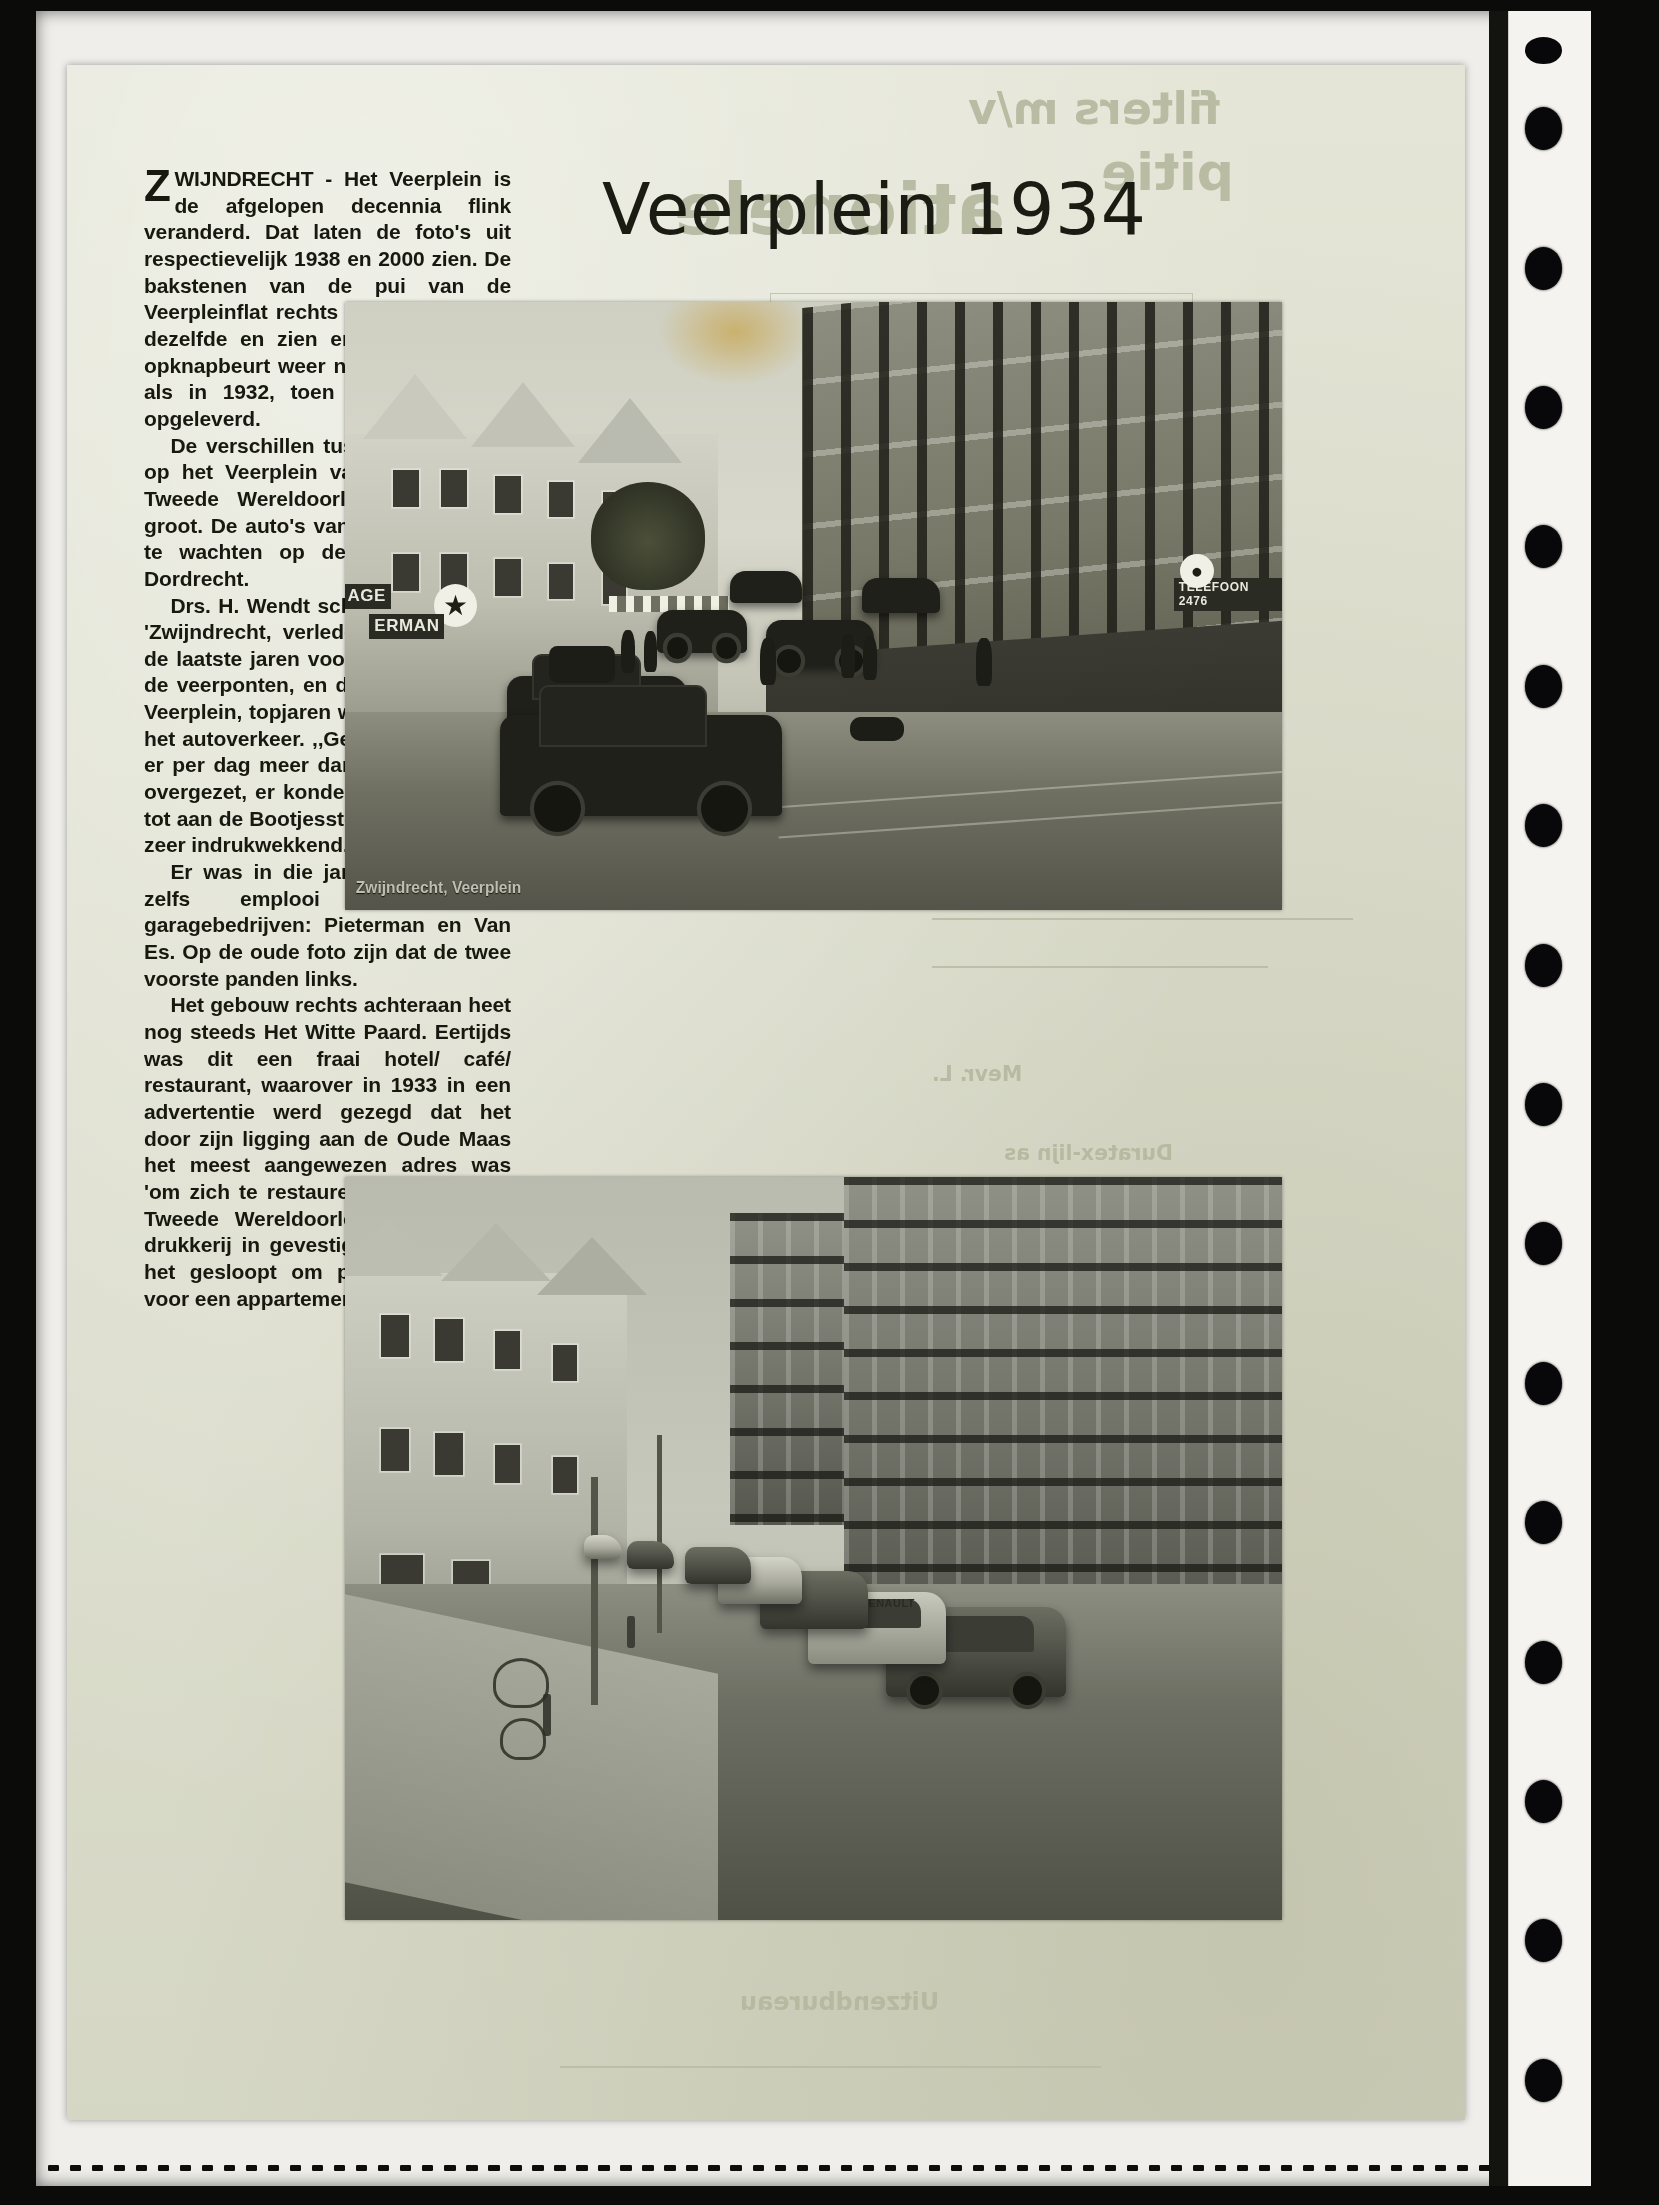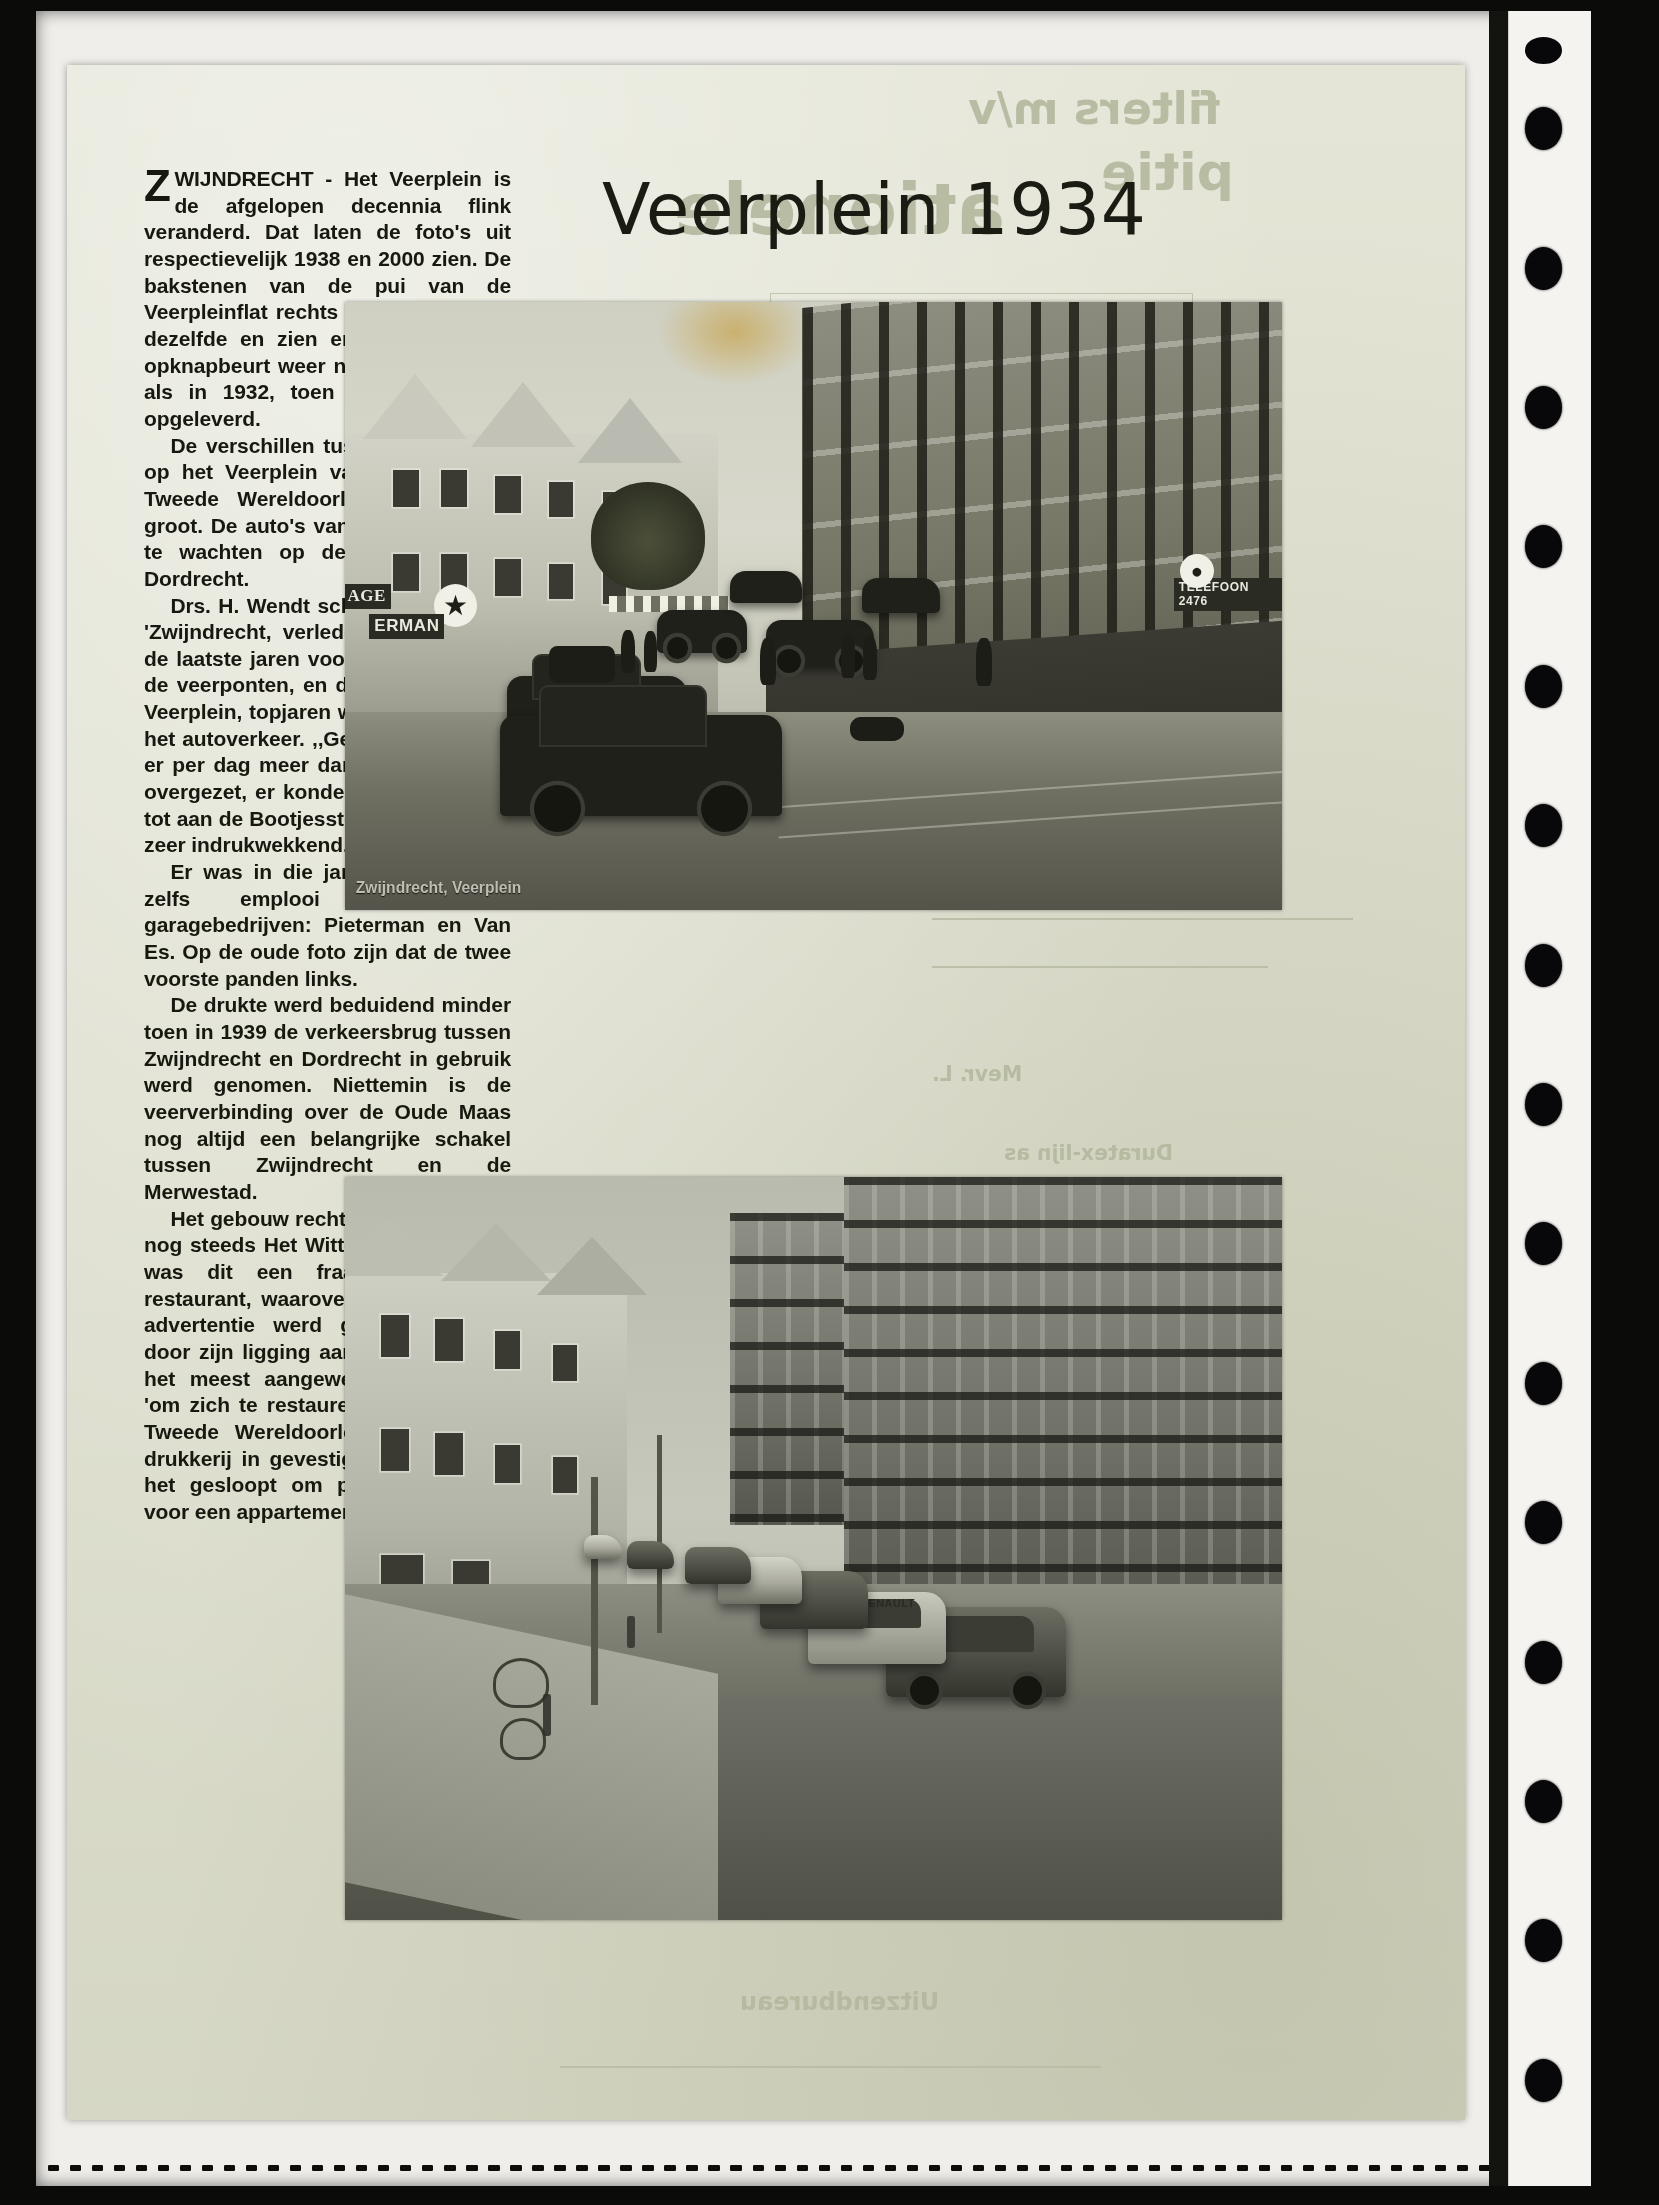--- a/index.html
+++ b/index.html
@@ -493,21 +493,20 @@
       <div class="ghost-box" style="left:703px; top:228px; width:421px; height:72px;"></div>
       <div class="ghost-rule" style="left:865px; top:853px; width:421px;"></div>
       <div class="ghost-rule" style="left:865px; top:901px; width:336px;"></div>
       <div class="ghost-rule" style="left:493px;  top:2001px; width:541px;"></div>
 
       <div class="article-col">
         <p class="first"><span class="dropcap">Z</span><span>WIJNDRECHT - Het Veerplein is de afgelopen decennia flink veranderd. Dat laten de foto's uit respectievelijk 1938 en 2000 zien. De bakstenen van de pui van de Veerpleinflat rechts op de foto's zijn dezelfde en zien er na de recente opknapbeurt weer net zo schoon uit als in 1932, toen het pand werd opgeleverd.</span></p>
         <p>De verschillen tussen het gezicht op het Veerplein van kort voor de Tweede Wereldoorlog en nu zijn groot. De auto's van weleer stonden te wachten op de veerpont naar Dordrecht.</p>
         <p>Drs. H. Wendt schrijft in zijn boek 'Zwijndrecht, verleden in beeld' dat de laatste jaren voor de oorlog voor de veerponten, en dus ook voor het Veerplein, topjaren waren wat betreft het autoverkeer. ,,Gemiddeld werden er per dag meer dan duizend auto's overgezet, er konden wel files staan tot aan de Bootjessteeg. Voor die tijd zeer indrukwekkend."</p>
         <p>Er was in die jaren op het plein zelfs emplooi voor twee garagebedrijven: Pieterman en Van Es. Op de oude foto zijn dat de twee voorste panden links.</p>
-        <p>De drukte werd beduidend minder toen in 1939 de verkeersbrug tussen Zwijndrecht en Dordrecht in gebruik werd genomen. Niettemin is de veerverbinding over de Oude Maas nog altijd een belangrijke schakel tussen Zwijndrecht en de Merwestad.</p>
         <p>Het gebouw rechts achteraan heet nog steeds Het Witte Paard. Eertijds was dit een fraai hotel/ café/ restaurant, waarover in 1933 in een advertentie werd gezegd dat het door zijn ligging aan de Oude Maas het meest aangewezen adres was 'om zich te restaureren'. Kort na de Tweede Wereldoorlog was er een drukkerij in gevestigd. Daarna werd het gesloopt om plaats te maken voor een appartementencomplex.</p>
       </div>
 
       <div class="headline" id="headline-1938">Veerplein 1934</div>
 
       <div class="photo" id="photo-1938">
         <div class="sky38"></div>
 
         <div class="stain" style="left:312px;  top:-24px; width:156px; height:108px;"></div>
         <div class="stain" style="left:517px;  top:-18px; width:120px; height:90px;"></div>
@@ -530,21 +529,21 @@
           <div class="win" style="left:204px; top:48px;  width:24px; height:35px;"></div>
           <div class="win" style="left:258px; top:58px;  width:23px; height:32px;"></div>
           <div class="win" style="left:48px;  top:120px; width:26.4px; height:37px;"></div>
           <div class="win" style="left:96px; top:120px; width:26.4px; height:37px;"></div>
           <div class="win" style="left:150px; top:125px; width:26.4px; height:37px;"></div>
           <div class="win" style="left:204px; top:130px; width:24px; height:35px;"></div>
           <div class="win" style="left:258px; top:138px; width:23px; height:32px;"></div>
         </div>
         <div class="tree" style="left:246px; top:180px; width:114px; height:108px;"></div>
         <div class="sign-star" style="left:89px; top:282px;">★</div>
-        <div class="garage-sign" style="left:-2.4px; top:282px;font-family:Liberation Serif, serif;">AGE</div>
+        <div class="garage-sign" style="left:-2.4px; top:282px;">AGE</div>
         <div class="garage-sign" style="left:-3.6px; top:312px;margin-left:28px;">ERMAN</div>
         <div class="shop-awn" style="left:264px; top:294px; width:120px;"></div>
 
         <div class="street38"></div>
         <div class="tram-rail" style="left:421px;  top:487px; width:517px; transform:rotate(-4deg);"></div>
         <div class="tram-rail" style="left:433px;  top:517px; width:505px; transform:rotate(-4deg);"></div>
 
         <div class="car38" style="left:162px; top:374px; width:180px; height:72px;">
           <div class="cabin"></div>
           <div class="wheel" style="left:20.4px;"></div>

